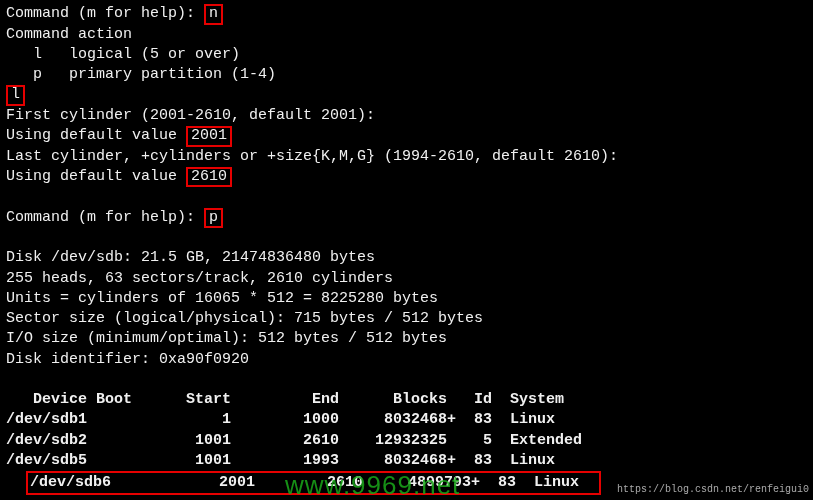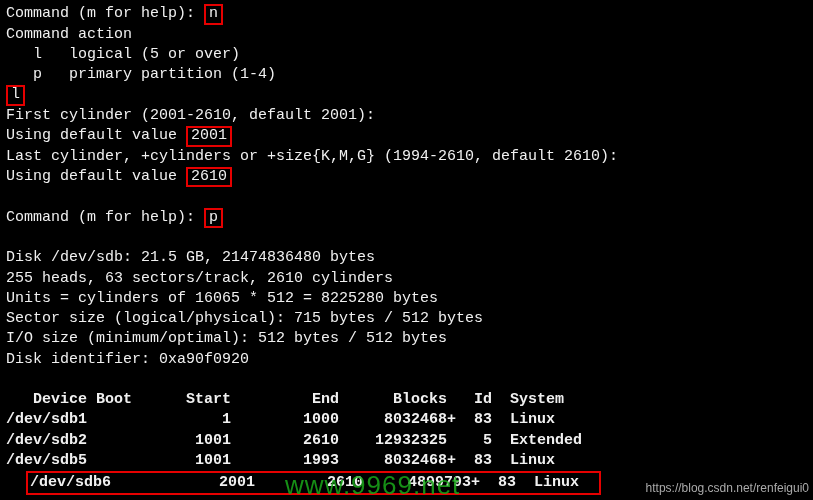--- a/index.html
+++ b/index.html
@@ -43,22 +43,22 @@
       font-size: 26px;
       font-family: Arial, sans-serif;
       opacity: 0.85;
       letter-spacing: 1px;
     }
     .source {
       position: absolute;
       right: 4px;
       bottom: 4px;
       color: #aaa;
-      font-size: 12px;
-      font-family: Liberation Sans, sans-serif;
+      font-size: 10px;
+      font-family: Liberation Mono, monospace;
     }
     .tbl {
       white-space: pre;
       font-weight: bold;
     }
   </style>
 </head>
 <body>
 
 <div class="line"><span>Command (m for help): </span><span class="redbox"><span>n</span></span></div>

